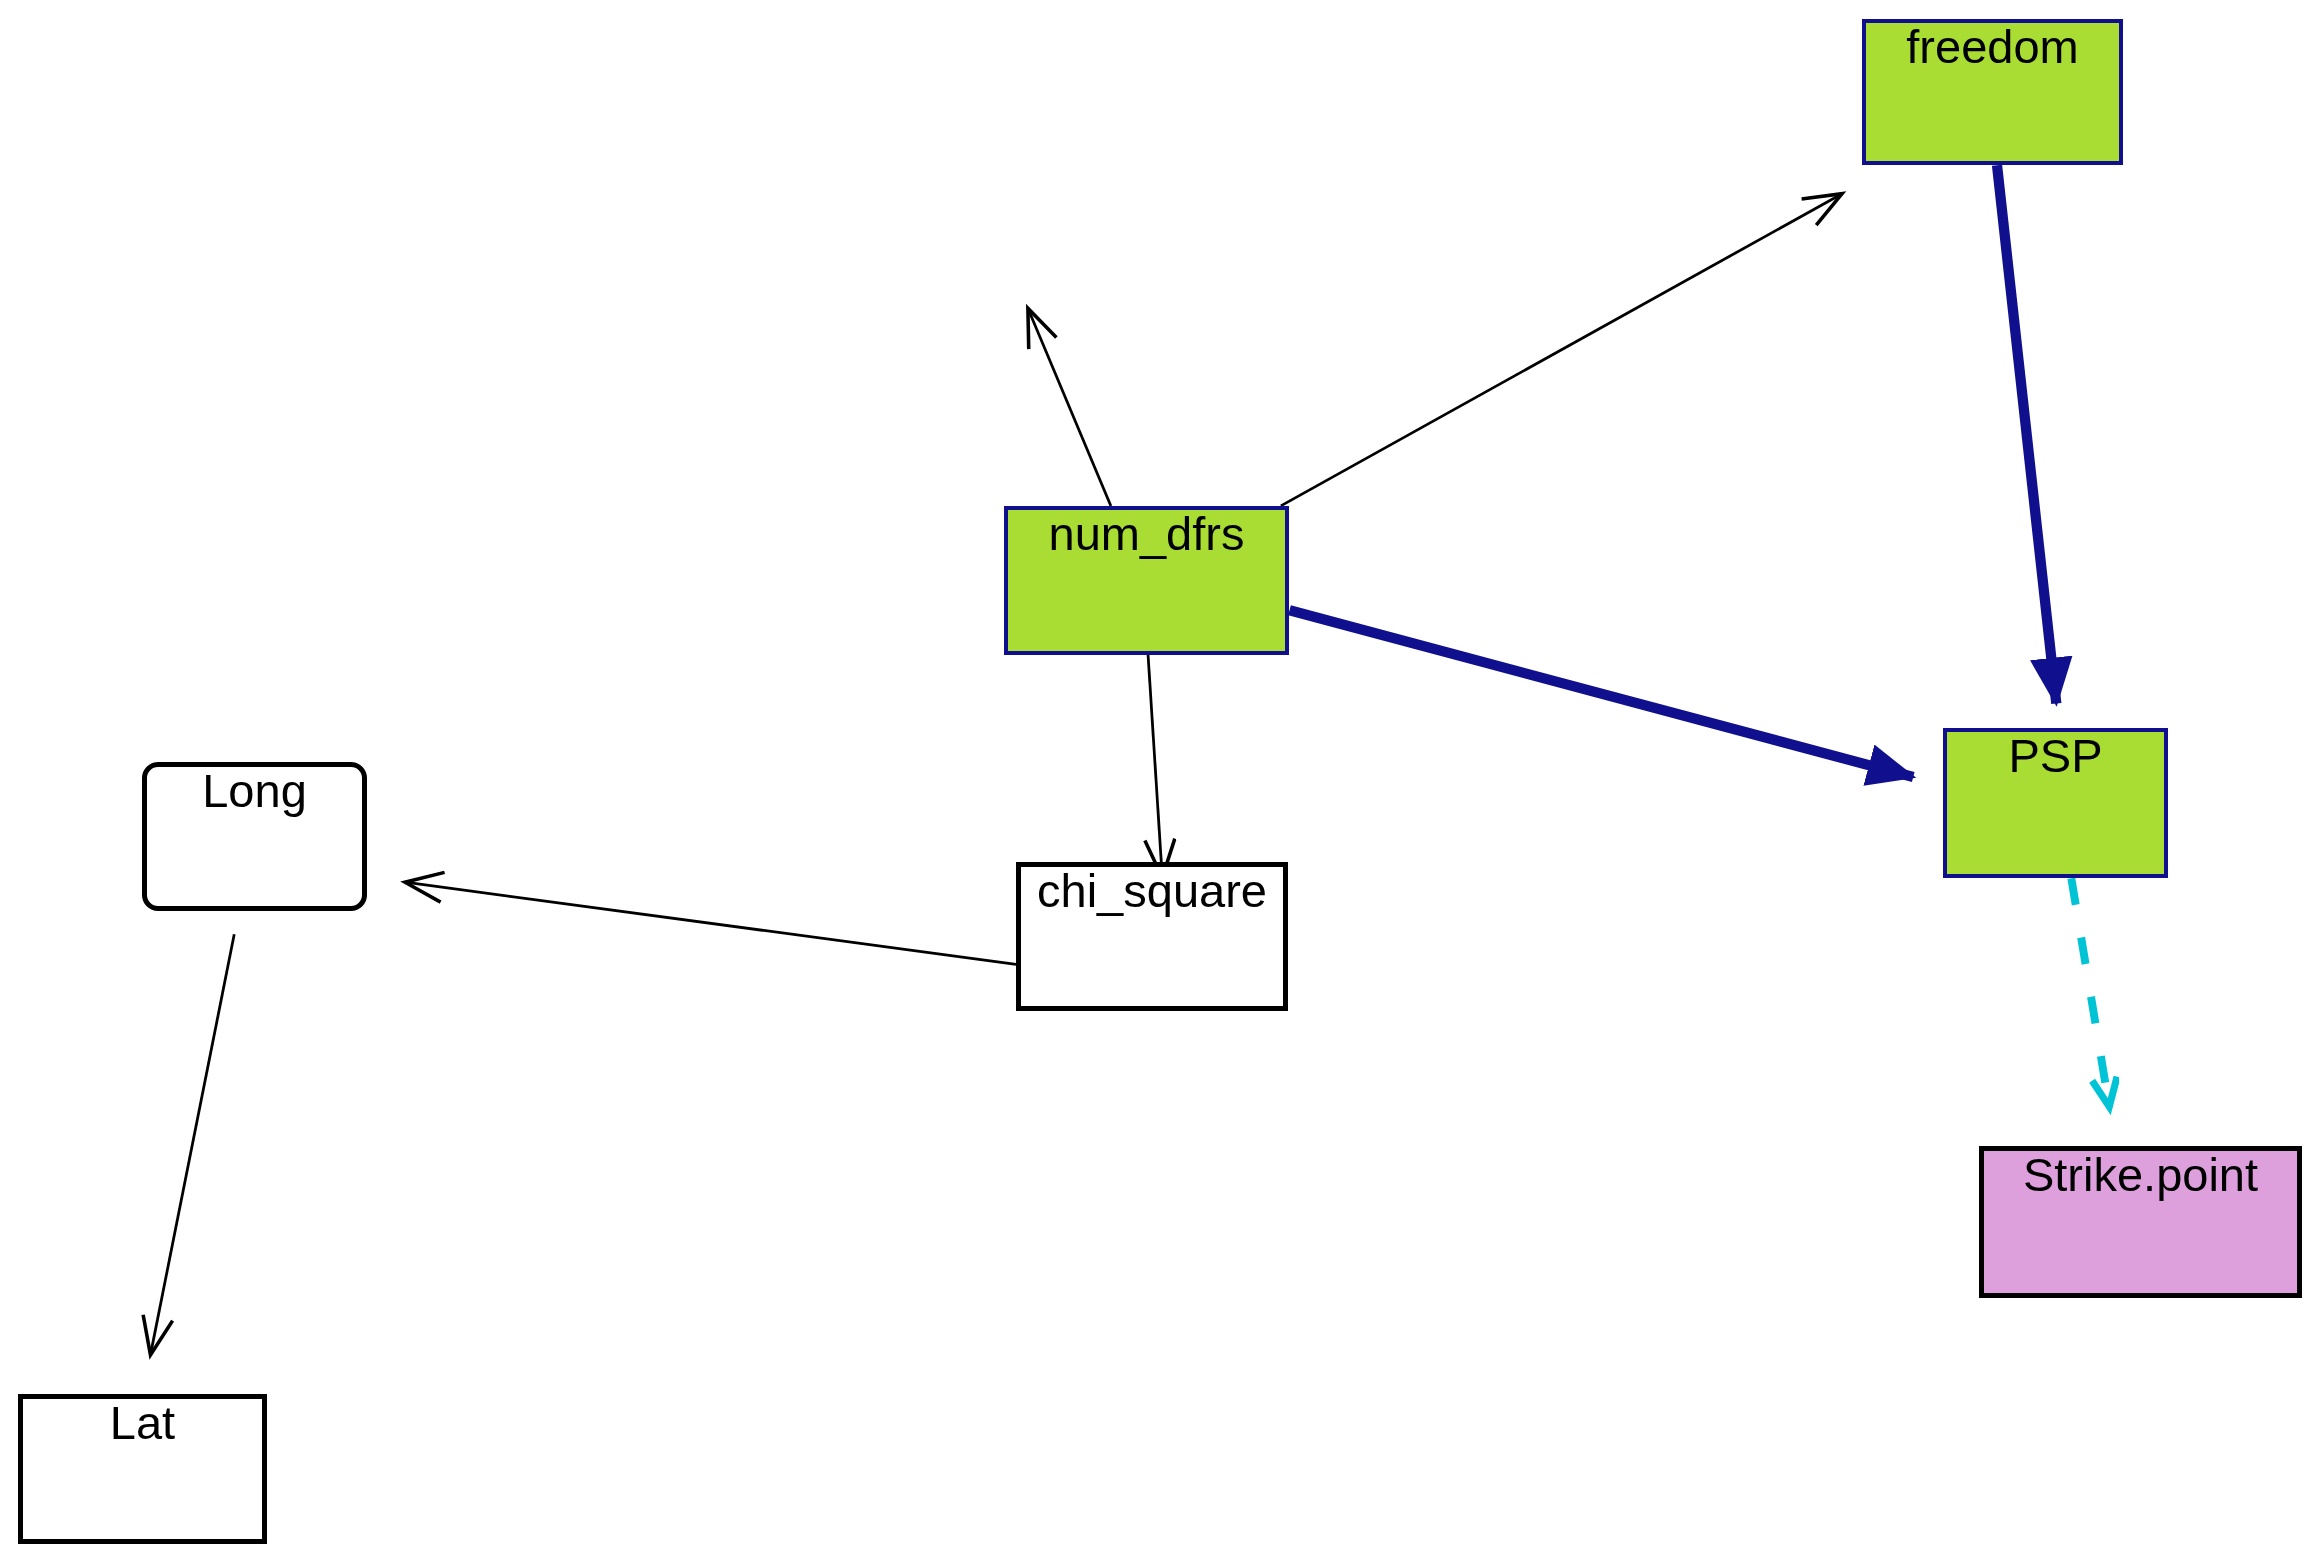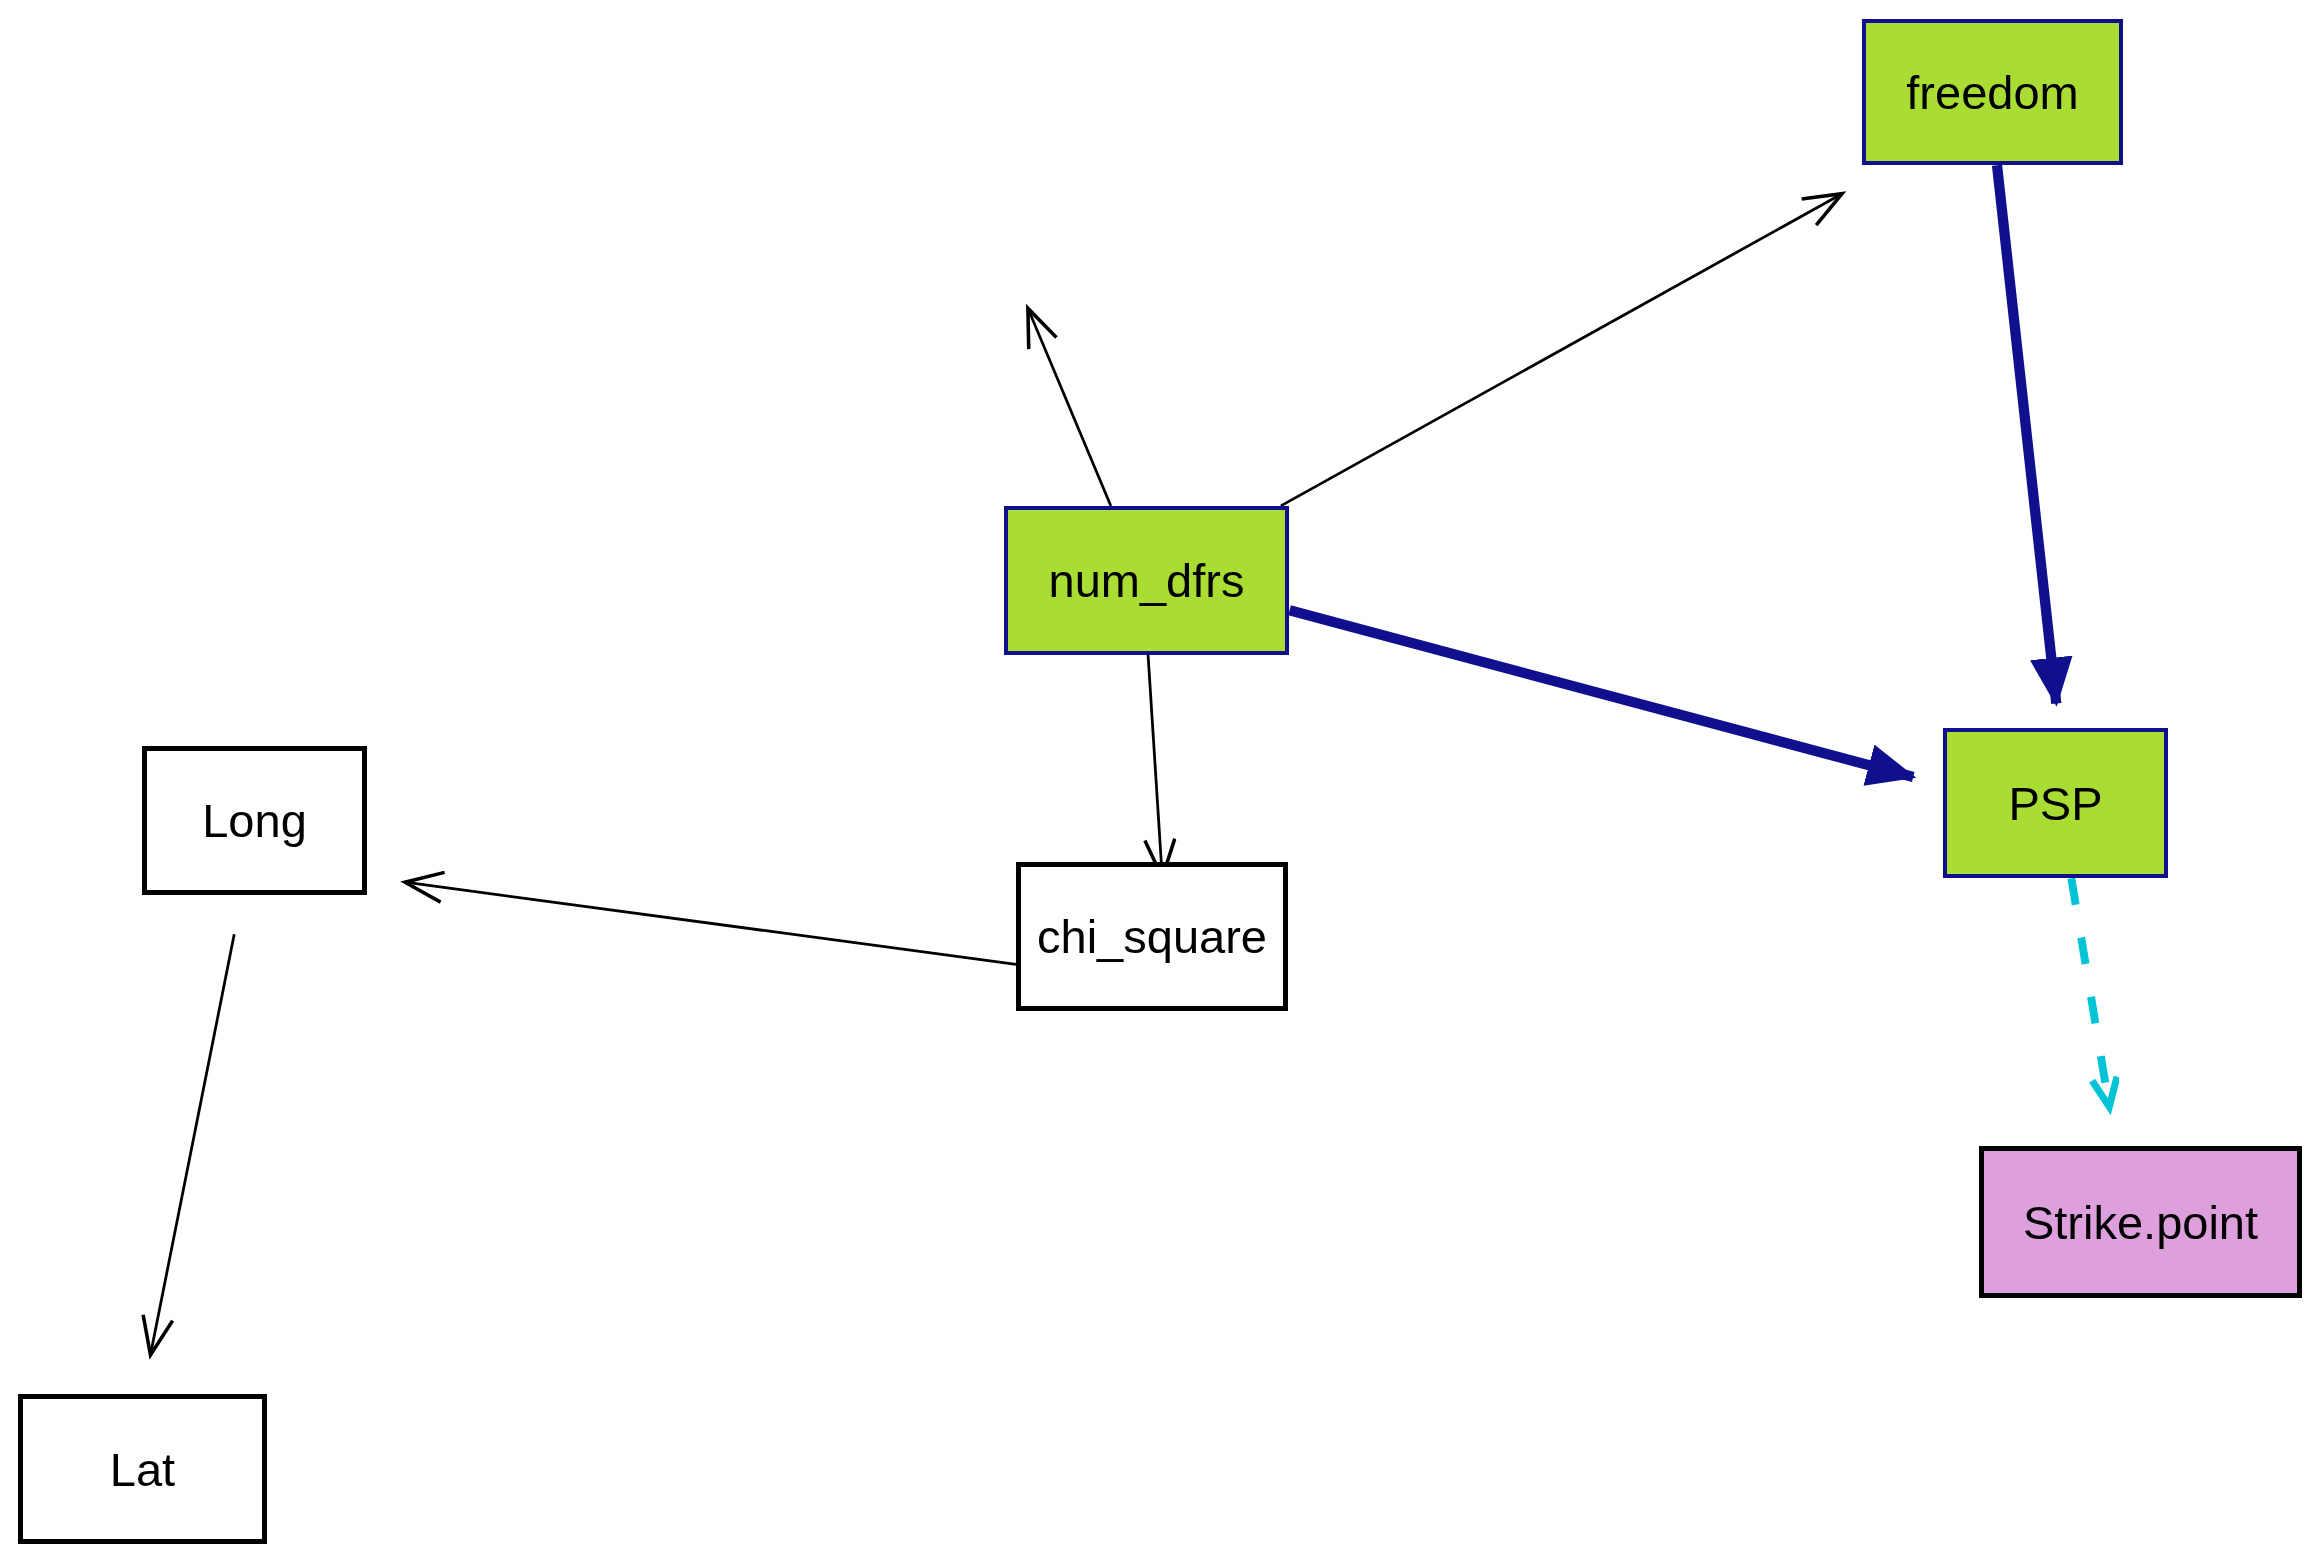--- a/index.html
+++ b/index.html
@@ -21,36 +21,35 @@
   .e.thick { stroke: var(--edge-blue, #10108f); stroke-width: 13px; }
   .e.cyan  { stroke: var(--edge-cyan, #00c4d6); stroke-width: 10px; stroke-dasharray: 34 42; }
   .mh-open-black { fill: none; stroke: var(--edge-black, #000000); stroke-width: 4.5px; }
   .mh-tri-navy   { fill: var(--edge-blue, #10108f); stroke: none; }
   .mh-open-cyan  { fill: none; stroke: var(--edge-cyan, #00c4d6); stroke-width: 9px; }
 
   .node {
     position: absolute;
     box-sizing: border-box;
     display: flex;
-    align-items: center;
     justify-content: center;
     color: var(--label-color, #000000);
     font-size: 47px;
     line-height: 1;
     white-space: nowrap;
   }
   .node.green  { background: var(--node-green, #a9dd33);  border: 4.7px solid var(--node-border-blue, #10108f); }
   .node.white  { background: var(--node-white, #ffffff);  border: 5.5px solid var(--node-border-black, #000000); }
   .node.purple { background: var(--node-purple, #dda0dd); border: 5.5px solid var(--node-border-black, #000000); margin-left: 8px; }
 
   #n-peakka      { left: 842px; top: 125px;  width: 271px; height: 153px; }
   #n-freedom     { left: 1862px; top: 19px;   width: 261px; height: 146px; }
   #n-numdfrs     { left: 1004px; top: 506px;  width: 285px; height: 149px; }
   #n-psp         { left: 1943px; top: 728px;  width: 225px; height: 150px; }
-  #n-long        { left: 142px;  top: 746px;  width: 225px; height: 149px; }
+  #n-long        { left: 142px;  top: 762px;  width: 225px; height: 149px; border-radius: 16px; }
   #n-chisquare   { left: 1016px; top: 862px; width: 272px; height: 149px; }
   #n-strikepoint { left: 1971px; top: 1146px; width: 323px; height: 152px; }
   #n-lat         { left: 18px;   top: 1394px; width: 249px; height: 150px; }
 </style>
 </head>
 <body>
 
 <div class="canvas">
 
   <svg class="edges" viewBox="0 0 2933 1976" aria-hidden="true">

